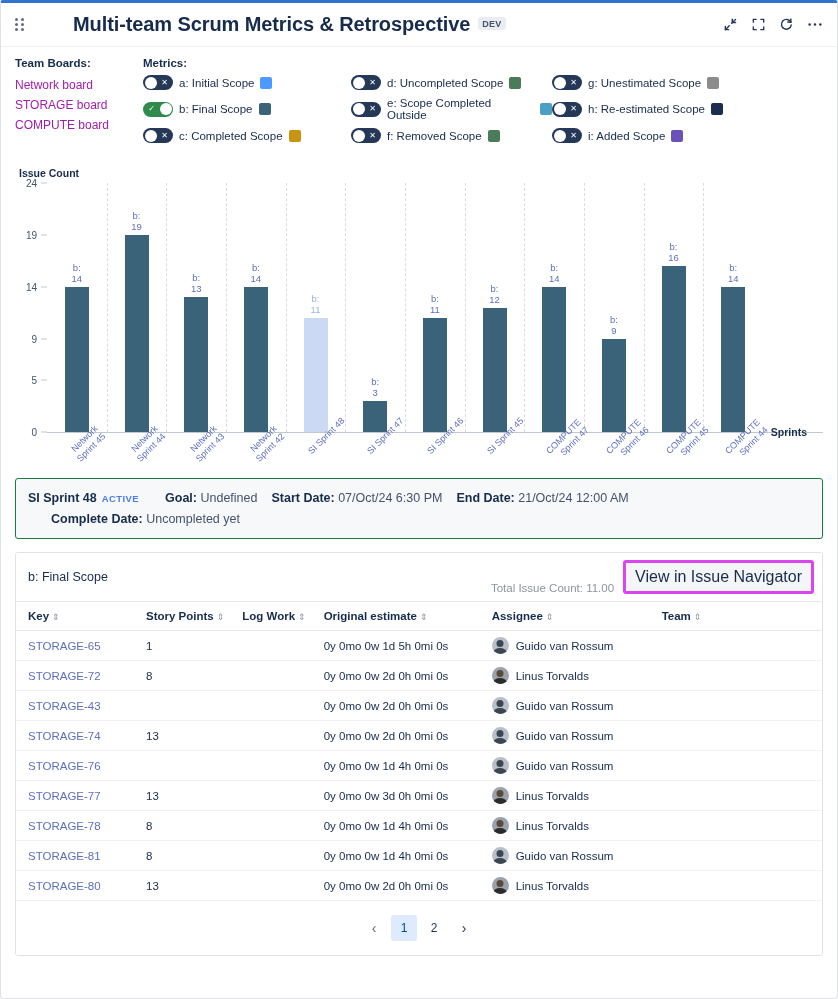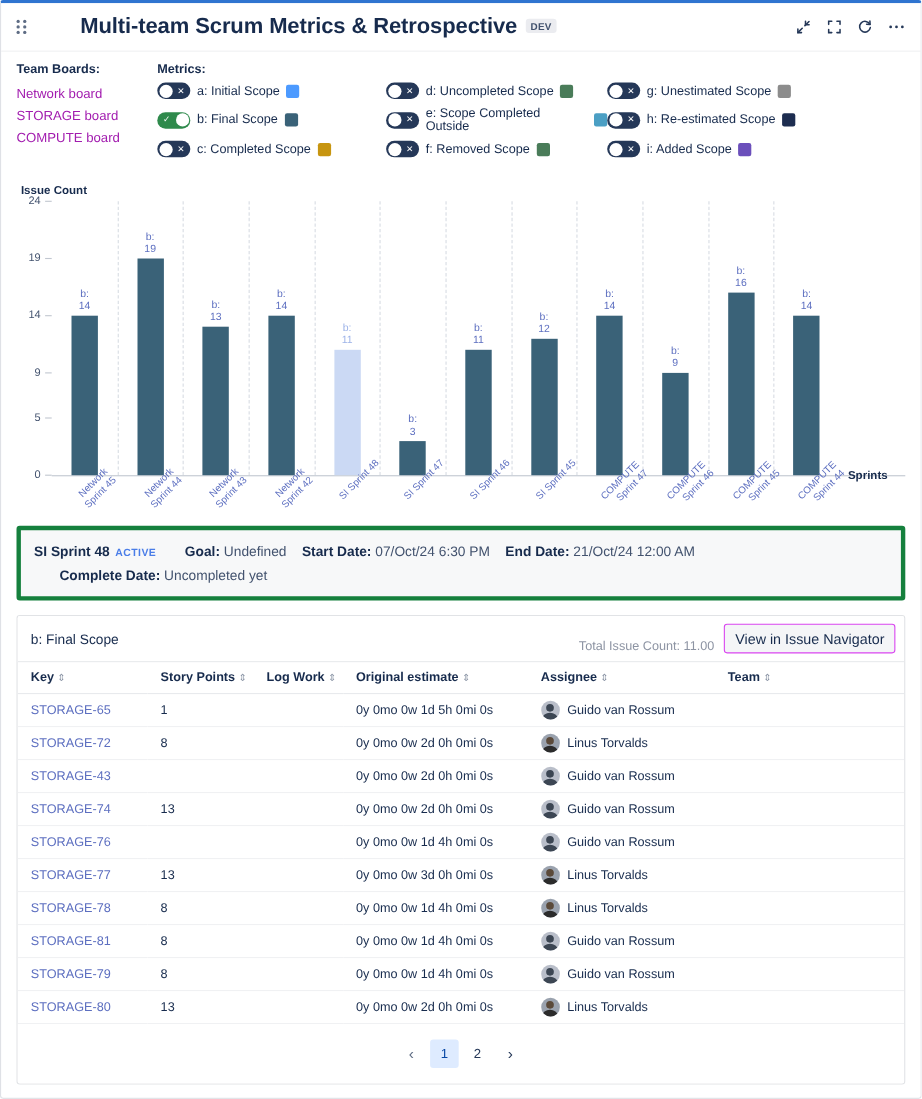--- a/index.html
+++ b/index.html
@@ -140,21 +140,21 @@
   }
   .xl span { display: block; }
   .sprints-title {
     position: absolute; right: 16px; top: 243px;
     font-size: 10.5px; font-weight: bold; color: #172b4d;
   }
 
   
   .sprint-box {
     margin: 10px 14px 0 14px;
-    background: #f7f8f9; border: 4px solid #15803d; border-radius: 3px;
+    background: #f7f8f9; border: 1px solid #15803d; border-radius: 3px;
     padding: 9px 12px 9px 12px;
     font-size: 12.5px; color: #42526e; line-height: 20px;
   }
   .sprint-name { font-weight: bold; color: #172b4d; }
   .active-badge {
     color: #4a7de8; font-size: 9.5px; font-weight: bold;
     letter-spacing: .4px; margin-left: 5px;
   }
   .sb-k { font-weight: bold; color: #172b4d; margin-left: 14px; }
   .sb-k.first { margin-left: 26px; }
@@ -167,22 +167,22 @@
   }
   .card-hdr {
     display: flex; align-items: center;
     padding: 7px 8px 7px 12px; border-bottom: 1px solid #e8eaed;
     background: #ffffff;
   }
   .card-title { font-size: 12.5px; color: #172b4d; }
   .card-right { margin-left: auto; display: flex; align-items: flex-end; gap: 9px; }
   .total-count { font-size: 11.5px; color: #8d94a3; }
   .nav-btn {
-    font-size: 13px; color: #172b4d; background: #f4f5f7;
-    border: 1px solid #d946ef; border-radius: 3px;
+    font-size: 16px; color: #172b4d; background: #f4f5f7;
+    border: 3px solid #d946ef; border-radius: 3px;
     padding: 5px 9px; cursor: pointer;
   }
 
   table.issues { width: 100%; border-collapse: collapse; }
   table.issues th {
     text-align: left; font-size: 11.5px; font-weight: bold; color: #172b4d;
     padding: 8px 6px 8px 12px; border-bottom: 1px solid #e8eaed;
     white-space: nowrap;
   }
   table.issues th .sort { color: #8993a4; font-weight: normal; font-size: 9px; margin-left: 3px; }
@@ -654,33 +654,20 @@
             <td>0y 0mo 0w 1d 4h 0mi 0s</td>
             <td>
               <span class="assignee">
                 <span class="avatar"></span>
                 <span>Guido van Rossum</span>
               </span>
             </td>
             <td></td>
           </tr>
           <tr>
-            <td><a class="key-link">STORAGE-79</a></td>
-            <td>8</td>
-            <td></td>
-            <td>0y 0mo 0w 1d 4h 0mi 0s</td>
-            <td>
-              <span class="assignee">
-                <span class="avatar"></span>
-                <span>Guido van Rossum</span>
-              </span>
-            </td>
-            <td></td>
-          </tr>
-          <tr>
             <td><a class="key-link">STORAGE-80</a></td>
             <td>13</td>
             <td></td>
             <td>0y 0mo 0w 2d 0h 0mi 0s</td>
             <td>
               <span class="assignee">
                 <span class="avatar b"></span>
                 <span>Linus Torvalds</span>
               </span>
             </td>

